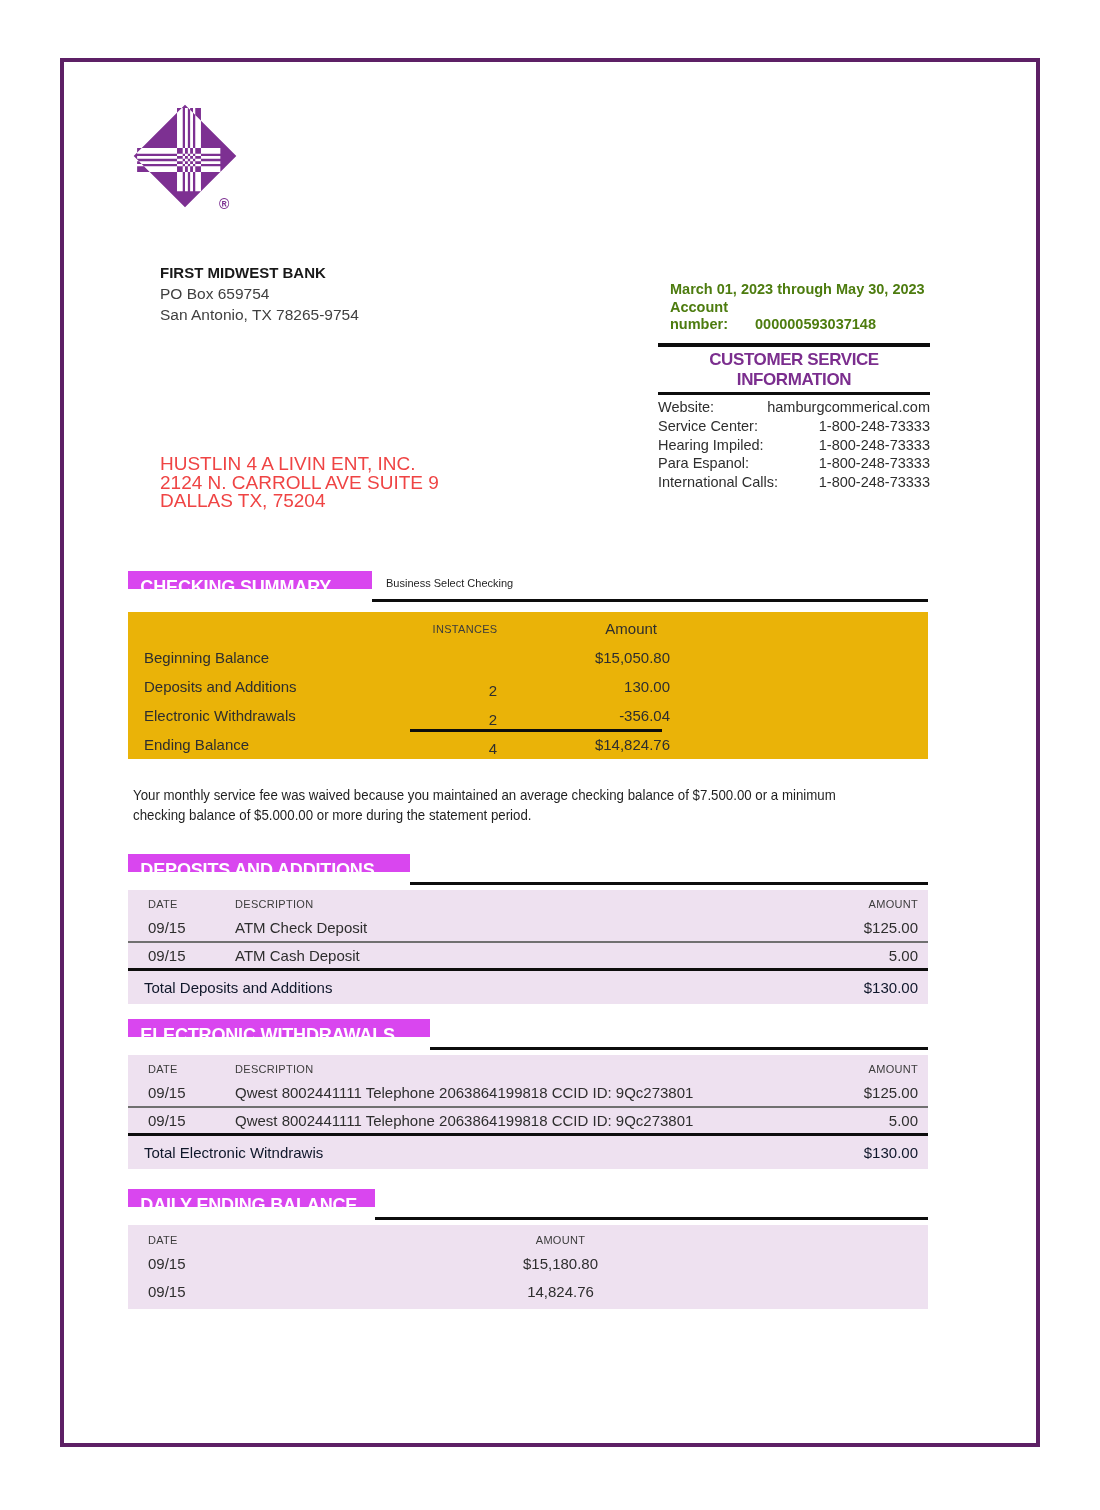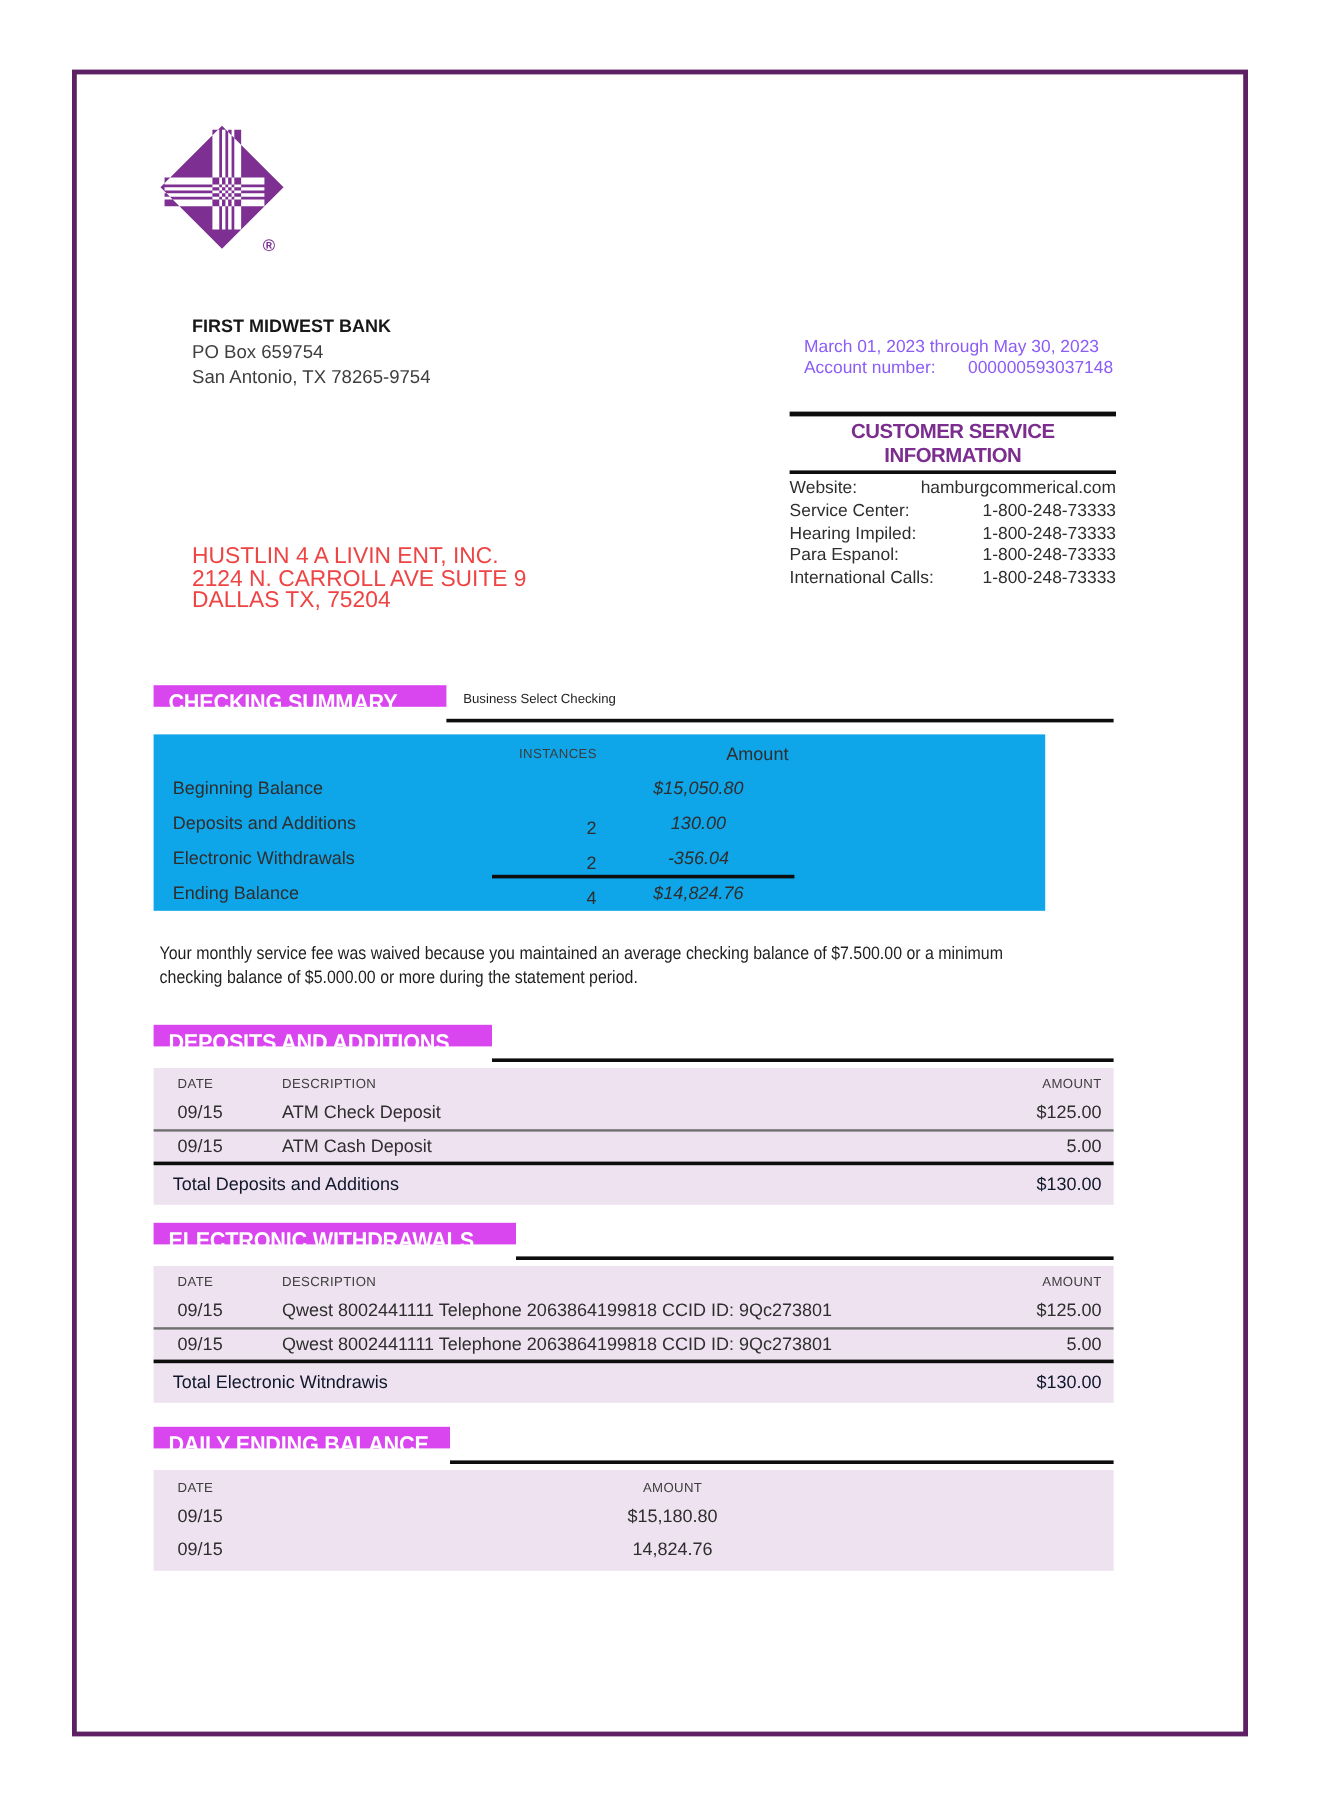--- a/index.html
+++ b/index.html
@@ -14,21 +14,21 @@
   .logo-diamond { position:absolute; left:128px; top:93px; width:114px; height:126px; }
   .reg-mark { position:absolute; left:219px; top:196px; font-size:14px; color:#7D3092; font-weight:bold; }
   .logo-text { position:absolute; left:262px; top:88px; font-family:"DejaVu Serif", serif; font-weight:bold;
                font-size:40px; line-height:43px; color:#2B2722; letter-spacing:-0.5px; }
   .logo-text div { white-space:nowrap; }
 
   
   .bank-address { position:absolute; left:160px; top:262px; color:#3f3f3f; font-size:15.5px; line-height:21px; }
   .bank-address .bank-name { font-weight:bold; font-size:15px; color:#181818; }
 
-  .statement-meta { position:absolute; left:670px; top:281px; width:260px; font-size:14.5px; color:#8b5cf6; line-height:17.5px; }
+  .statement-meta { position:absolute; left:670px; top:281px; width:260px; font-size:14.5px; color:#4d7c0f; line-height:17.5px;font-weight:bold; }
   .acct-number { margin-left:27px; }
 
   
   .cs-box { position:absolute; left:658px; top:343px; width:272px; }
   .cs-topline { border-top:4px solid #0d0d0d; }
   .cs-title { text-align:center; font-weight:bold; font-size:17px; color:#7B2E8E; padding:3px 0 2px 0;
               letter-spacing:-0.4px; }
   .cs-midline { border-top:3px solid #0d0d0d; margin-bottom:3px; }
   .cs-row { display:flex; justify-content:space-between; font-size:14.5px; color:#2e2e2e; line-height:18.8px; }
 
@@ -46,28 +46,28 @@
   .bar-deposits    { left:128px; top:854px;  width:282px; }
   .line-deposits   { left:410px; top:882px;  width:518px; }
   .bar-withdrawals { left:128px; top:1019px; width:302px; }
   .line-withdrawals{ left:430px; top:1047px; width:498px; }
   .bar-daily       { left:128px; top:1189px; width:247px; }
   .line-daily      { left:375px; top:1217px; width:553px; }
 
   .summary-subtitle { position:absolute; left:386px; top:577px; font-size:11px; color:#1f1f1f; }
 
   
-  .summary-table { position:absolute; left:128px; top:612px; width:743px; height:147px; background:#0ea5e9; }
+  .summary-table { position:absolute; left:128px; top:612px; width:800px; height:147px; background:#eab308; }
   .sum-row { position:relative; height:29px; font-size:15px; color:#2e2e2e; }
   .sum-head { position:relative; height:26px; margin-top:6px; }
   .sum-head .h-inst { position:absolute; left:272px; width:130px; text-align:center; font-size:11px; color:#3c3c3c; letter-spacing:0.3px; top:5px; }
   .sum-head .h-amt  { position:absolute; left:379px; width:150px; text-align:right; font-size:15px; color:#2e2e2e; top:2px; }
   .sum-row .c-label { position:absolute; left:16px; top:5px; }
   .sum-row .c-inst  { position:absolute; left:300px; width:130px; text-align:center; top:9px; }
-  .sum-row .c-amt   { position:absolute; left:379px; width:150px; text-align:center; top:5px;font-style:italic; }
+  .sum-row .c-amt   { position:absolute; left:392px; width:150px; text-align:right; top:5px; }
   .sum-line { position:absolute; left:282px; top:117px; width:252px; height:3px; background:#0d0d0d; }
 
   .fee-note { position:absolute; left:133px; top:785px; width:800px; font-size:15px; line-height:20px;
               color:#1f1f1f; transform:scaleX(0.885); transform-origin:left top; }
 
   
   .tx-table { position:absolute; left:128px; width:800px; background:#EEE1F0; }
   .tx-head { position:relative; height:25px; font-size:11px; color:#3c3c3c; letter-spacing:0.3px; }
   .tx-head .h-date { position:absolute; left:20px; top:8px; }
   .tx-head .h-desc { position:absolute; left:107px; top:8px; }

